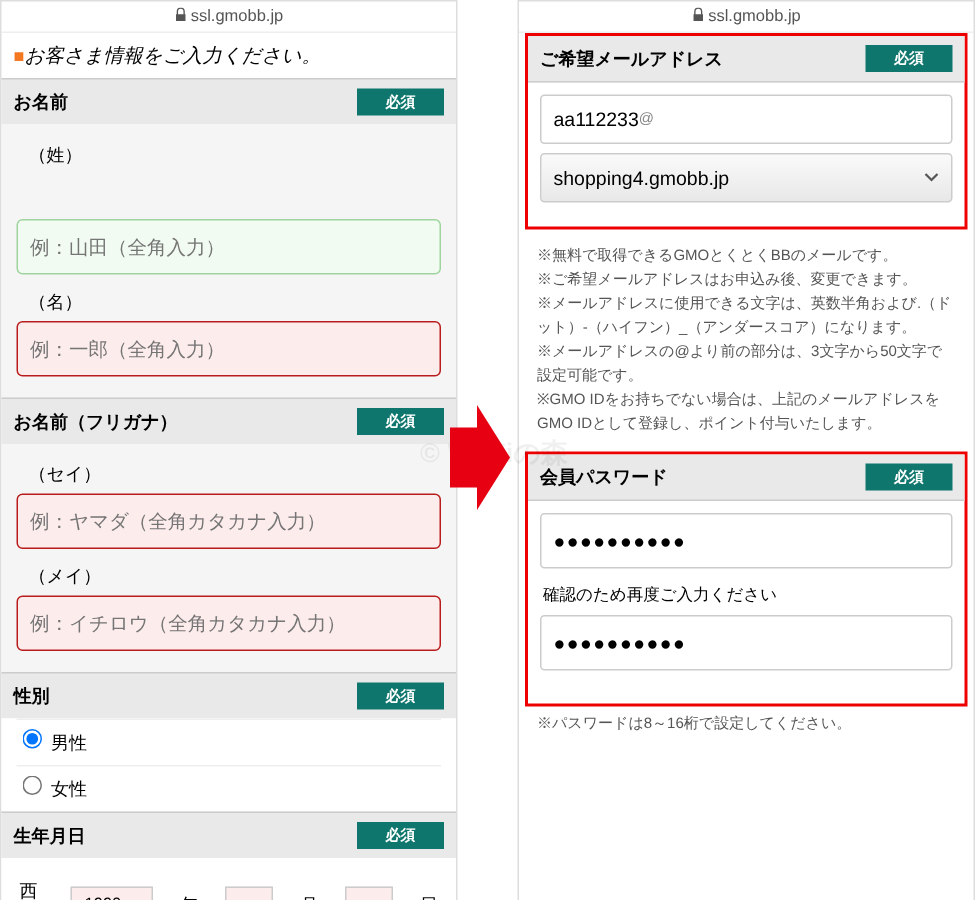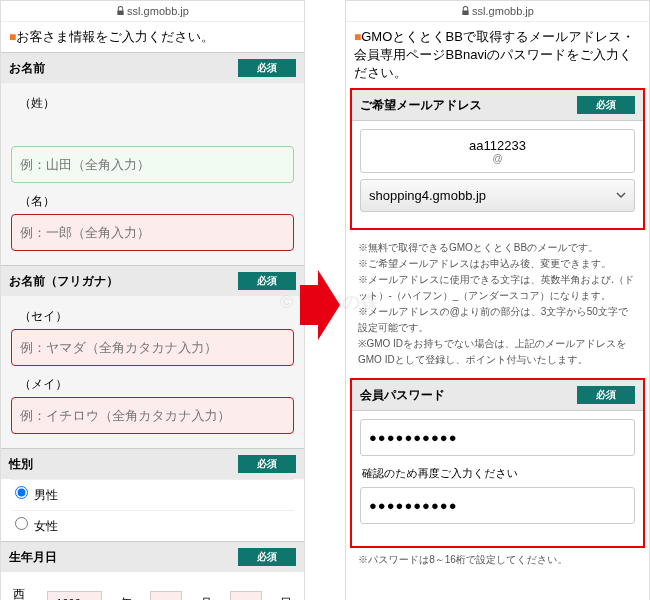--- a/index.html
+++ b/index.html
@@ -4,39 +4,39 @@
 <style>
   * { box-sizing: border-box; margin: 0; padding: 0; }
   body { font-family: -apple-system, "Hiragino Sans", "Yu Gothic", sans-serif; background: #fff; width: 650px; height: 600px; overflow: hidden; position: relative; font-size: 12px; }
   .wrap { display: flex; gap: 0; position: relative; }
   .phone { width: 305px; border: 1px solid #ddd; background: #fff; }
   .phone.left { margin-right: 10px; }
   .phone.right { margin-left: 30px; }
   .addrbar { text-align: center; padding: 4px 0; font-size: 11px; color: #555; border-bottom: 1px solid #eee; }
   .addrbar .lock { display: inline-block; margin-right: 2px; }
   .sq { color: #f47721; font-size: 12px; }
-  .heading { font-size: 13px; padding: 6px 8px; }
+  .heading { font-size: 13px; padding: 6px 8px; font-style: italic; }
   .sect { border-top: 1px solid #ccc; background: #e9e9e9; display: flex; justify-content: space-between; align-items: center; padding: 6px 8px; font-size: 12px; font-weight: bold; }
   .req { background: #0f766e; color: #fff; font-size: 10px; padding: 2px 19px; }
   .body { background: #f5f5f5; padding: 8px 10px; }
   .lbl { font-size: 12px; margin: 4px 0 4px 8px; }
   .inp { width: 100%; padding: 10px 8px; border: 1px solid #b91c1c; border-radius: 4px; font-size: 13px; background: #fdecec; color: #bbb; margin-bottom: 6px; }
   .inp.green { background: #f1fbf1; border: 1px solid #9fd49f; margin-top: 30px; }
   .radio-row { padding: 6px 4px; border-top: 1px solid #eee; }
   .radio-row input { margin-right: 6px; }
   .date-row { display: flex; align-items: center; gap: 18px; padding: 6px 2px; }
   .sel { background: #fdecec; border: 1px solid #ccc; padding: 4px 4px; font-size: 11px; }
   .sel.y { width: 60px; }
   .sel.md { width: 42px; }
   .btn-blue { background: #0e6eb8; color: #fff; text-align: center; padding: 8px; margin: 4px auto 0; width: 80%; font-size: 13px; border-radius: 3px; }
   .arrow { position: absolute; left: 300px; top: 270px; z-index: 10; }
   .redbox { border: 2px solid #e00; padding: 0 0 8px; margin: 0 4px 0; }
   .rb-hd { background: #e9e9e9; display: flex; justify-content: space-between; align-items: center; padding: 6px 8px; font-size: 12px; font-weight: bold; border-bottom: 1px solid #ccc; }
   .rb-body { padding: 8px; }
-  .wbox { border: 1px solid #ccc; border-radius: 3px; padding: 8px; background: #fff; font-size: 13px; margin-bottom: 6px; display: flex; justify-content: flex-start; align-items: center; flex-direction: column; }
+  .wbox { border: 1px solid #ccc; border-radius: 3px; padding: 8px; background: #fff; font-size: 13px; margin-bottom: 6px; display: flex; justify-content: flex-start; align-items: center; }
   .wbox .at { color: #888; font-size: 10px; }
   .selbox { border: 1px solid #ccc; border-radius: 3px; padding: 8px; background: linear-gradient(#fafafa,#e8e8e8); font-size: 13px; display: flex; justify-content: space-between; align-items: center; }
   .notes { padding: 10px 12px; font-size: 10px; color: #555; line-height: 1.6; }
   .notes div::before { content: "※"; }
   .pwbox { border: 1px solid #ccc; border-radius: 3px; padding: 10px 8px; background: #fff; font-size: 13px; margin-bottom: 6px; letter-spacing: 1px; }
   .confirm-lbl { font-size: 11px; padding: 4px 2px 6px; }
   .wm { position: absolute; top: 290px; left: 280px; color: rgba(0,0,0,0.06); font-size: 18px; font-weight: bold; z-index: 5; }
 </style>
 </head>
 <body>
@@ -109,21 +109,20 @@
   </div>
 
   <div class="phone right">
     <div class="addrbar">
       <span class="lock">
         <svg width="9" height="9" viewBox="0 0 10 10">
             <path d="M2 5V3a3 3 0 016 0v2h.5v5h-7V5H2zm1 0h4V3a2 2 0 00-4 0v2z" fill="#555"></path>
           </svg>
       </span><span>ssl.gmobb.jp</span>
     </div>
-    <div class="heading"><span class="sq">■</span><span>GMOとくとくBBで取得するメールアドレス・会員専用ページBBnaviのパスワードをご入力ください。</span></div>
 
     <div class="redbox">
       <div class="rb-hd">
         <span>ご希望メールアドレス</span>
           <span class="req">必須</span>
       </div>
       <div class="rb-body">
         <div class="wbox">
           <span>aa112233</span>
           <span class="at">@</span>

